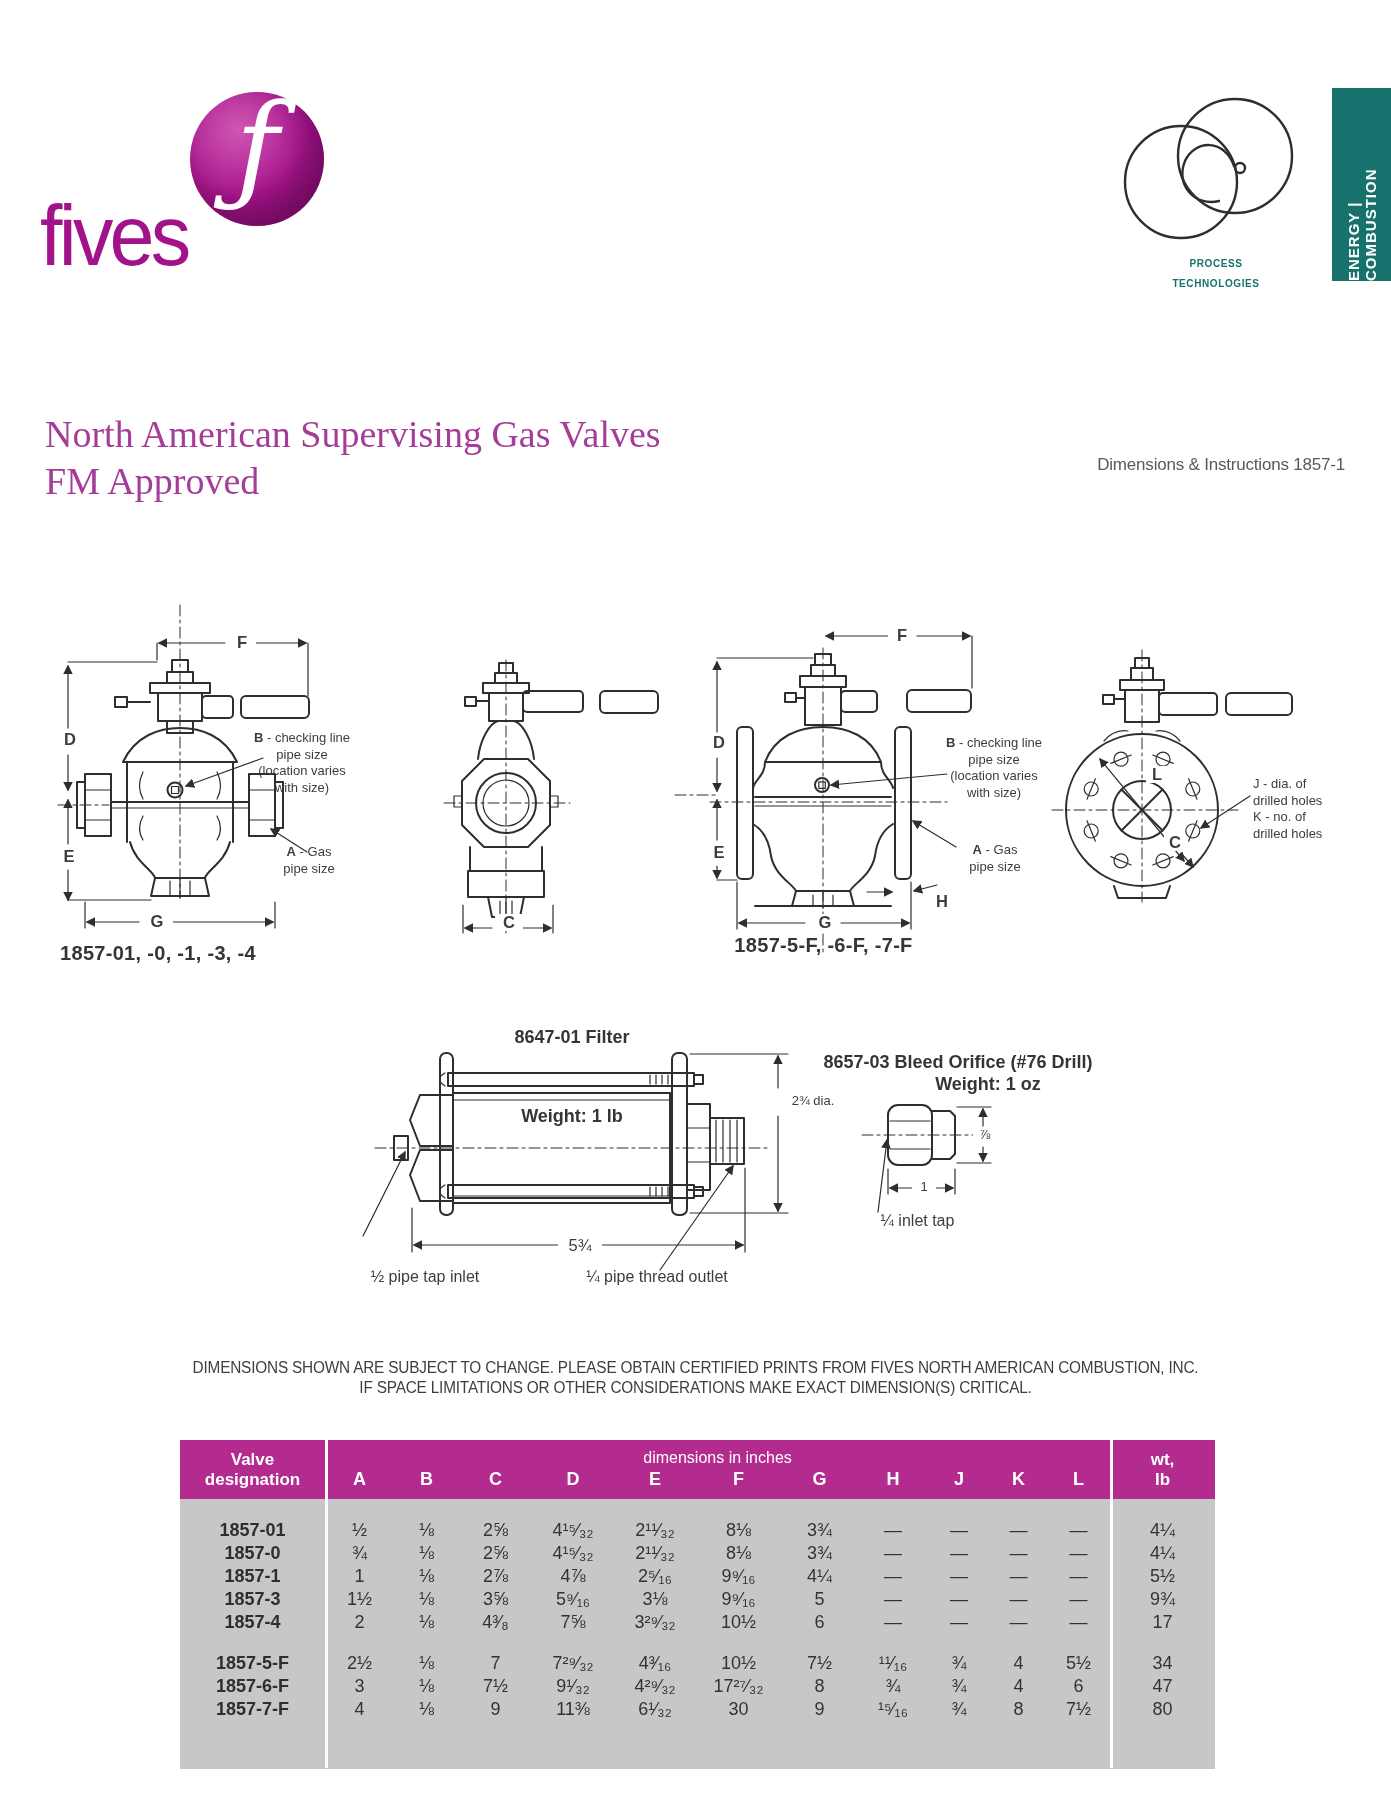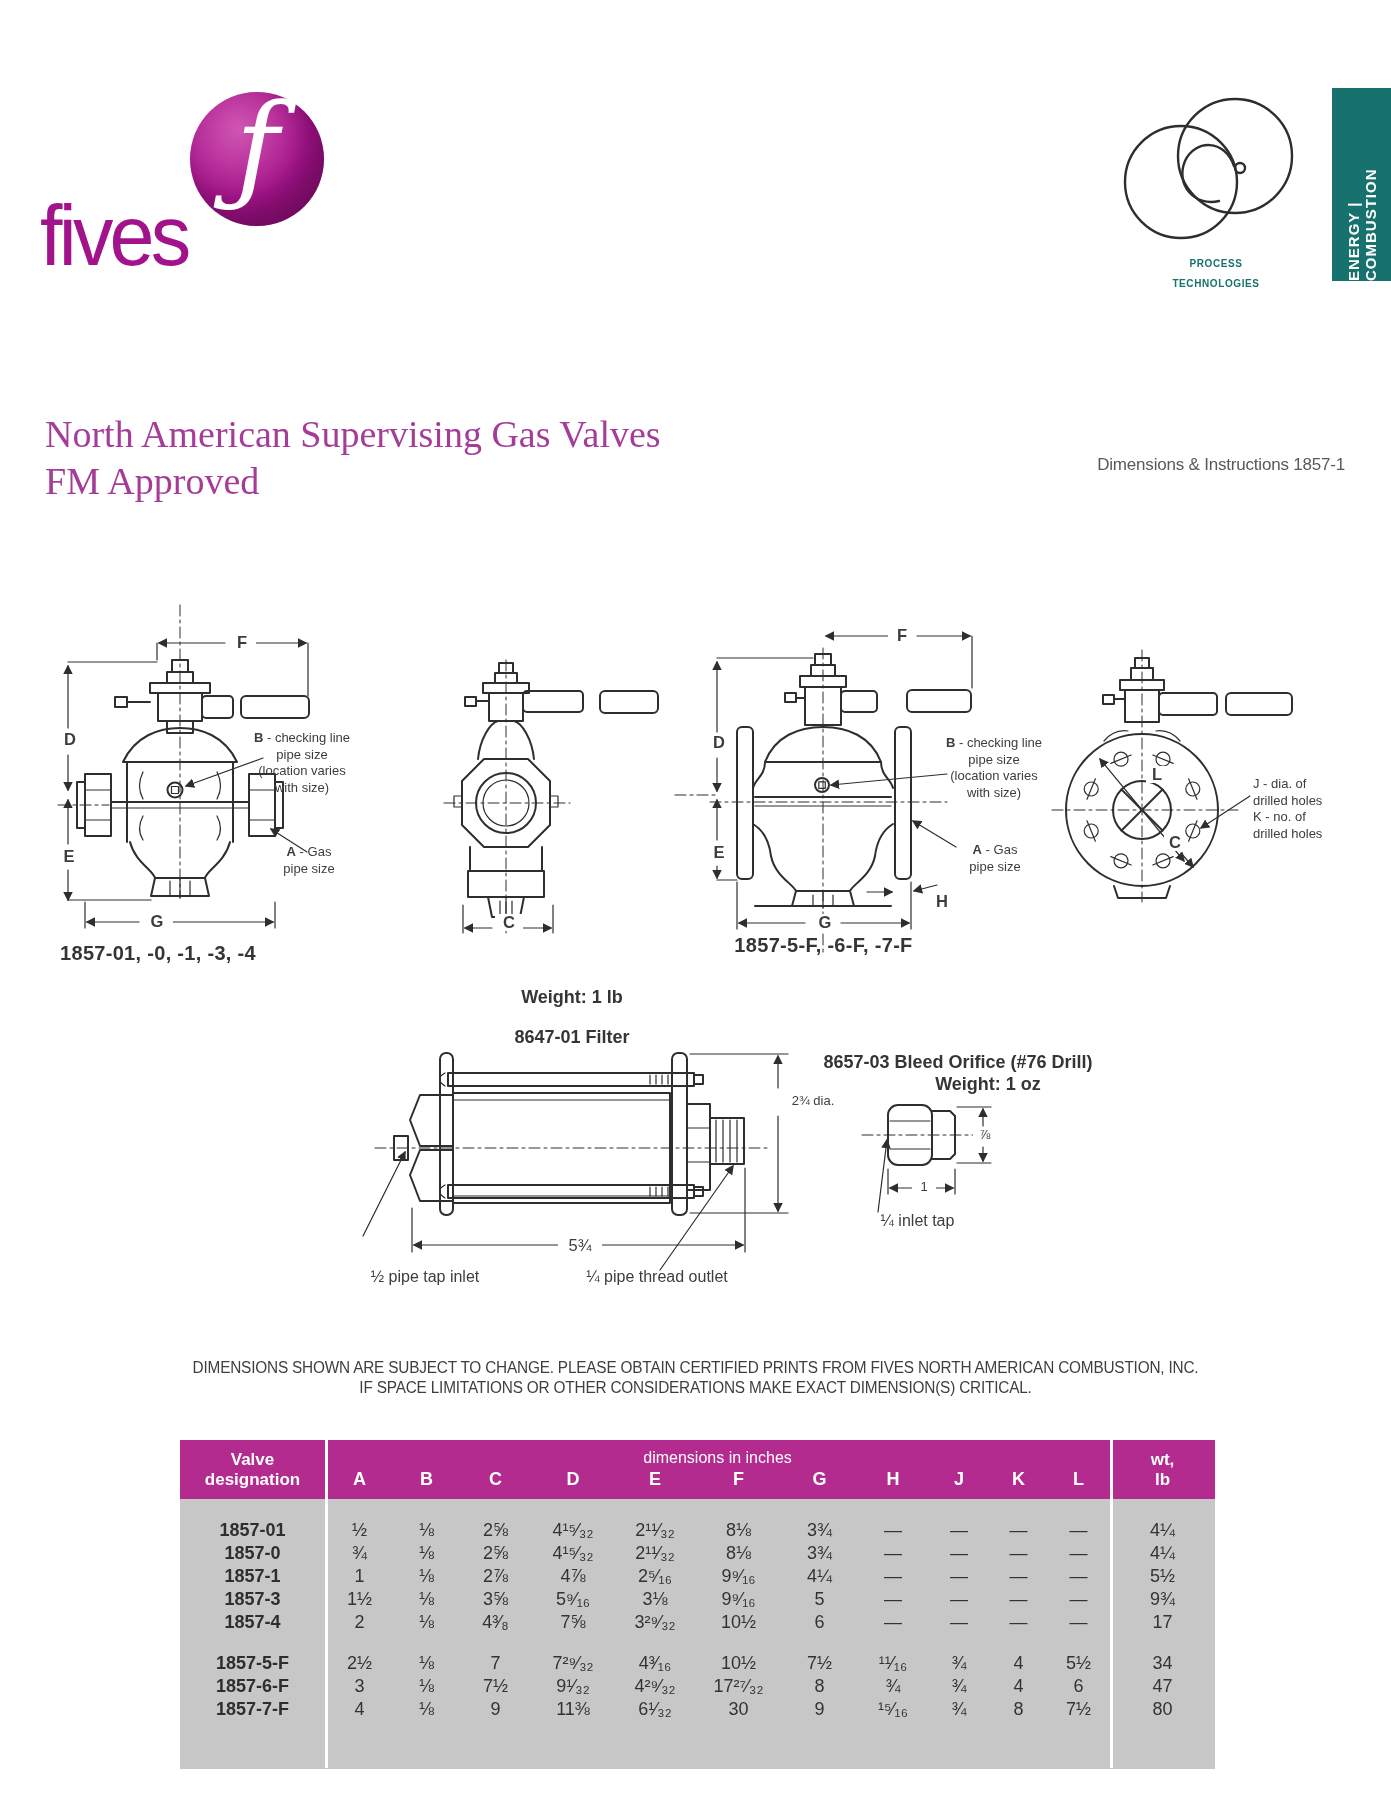--- a/index.html
+++ b/index.html
@@ -373,21 +373,21 @@
   <div class="lbl dimL whitebg" style="left:1146px;top:766px;width:18px">L</div>
   <div class="lbl dimL whitebg" style="left:1164px;top:834px;width:18px">C</div>
   <div class="lbl leftal" style="left:1253px;top:776px;width:120px">
     <div>J - dia. of</div>
     <div>drilled holes</div>
     <div>K - no. of</div>
     <div>drilled holes</div>
   </div>
 
   <div class="lbl head" style="left:472px;top:1027px;width:200px">8647-01 Filter</div>
-  <div class="lbl head" style="left:472px;top:987px;width:200px">Weight: 1 lb</div>
+  <div class="lbl head" style="left:472px;top:1106px;width:200px">Weight: 1 lb</div>
   <div class="lbl whitebg" style="left:776px;top:1093px;width:70px">2¾ dia.</div>
   <div class="lbl whitebg" style="left:558px;top:1237px;width:40px;font-size:16.5px">5¾</div>
   <div class="lbl" style="left:335px;top:1269px;width:180px;font-size:16px">½ pipe tap inlet</div>
   <div class="lbl" style="left:562px;top:1269px;width:190px;font-size:16px">¼ pipe thread outlet</div>
 
   <div class="lbl head" style="left:808px;top:1052px;width:300px">8657-03 Bleed Orifice (#76 Drill)</div>
   <div class="lbl head" style="left:838px;top:1074px;width:300px">Weight: 1 oz</div>
   <div class="lbl whitebg" style="left:973px;top:1127px;width:20px">⅞</div>
   <div class="lbl whitebg" style="left:912px;top:1179px;width:20px">1</div>
   <div class="lbl" style="left:845px;top:1213px;width:145px;font-size:16px">¼ inlet tap</div>

